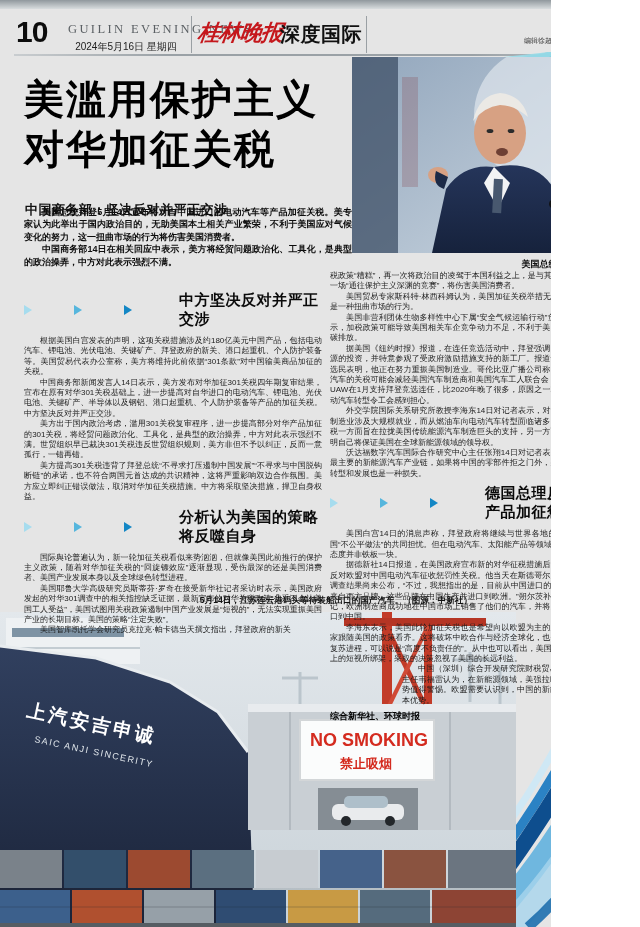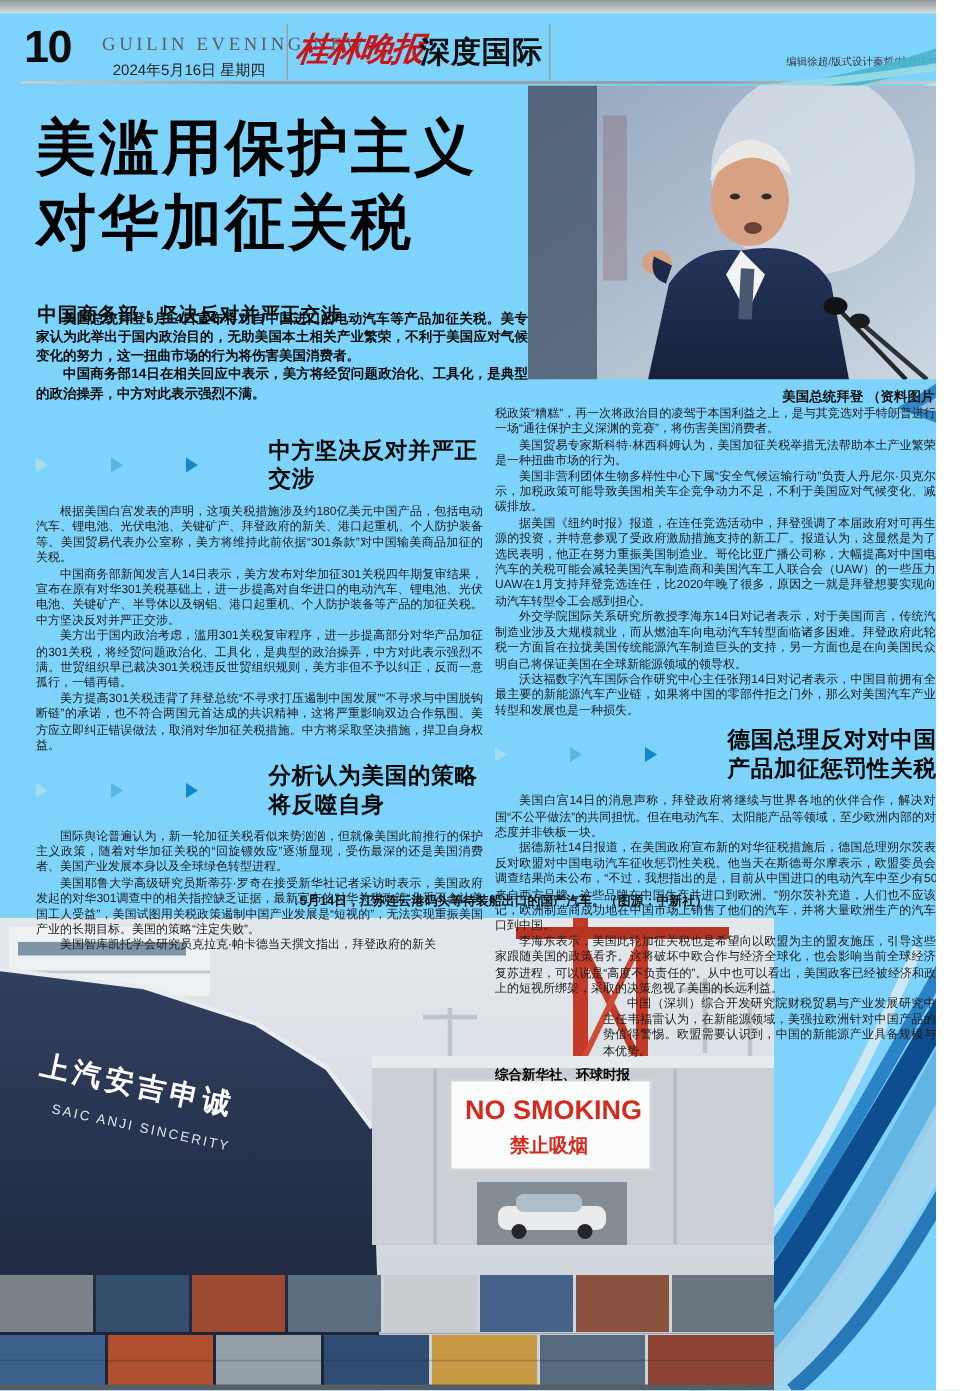--- a/index.html
+++ b/index.html
@@ -1,17 +1,17 @@
 <!DOCTYPE html>
 <html><head>
 <meta charset="utf-8">
 <style>
   * { margin:0; padding:0; box-sizing:border-box; }
   html,body { background:#ffffff; }
-  .page { position:relative; width:624px; height:927px; background:#7dd3fc; overflow:hidden;
+  .page { position:relative; width:551px; height:927px; background:#e5e5e5; overflow:hidden;
           font-family:"Liberation Sans","DejaVu Sans",sans-serif; color:#111; }
 
   .top-strip { position:absolute; left:0; top:0; width:640px; height:9px;
                background:linear-gradient(#90989d,#d8dcde); }
 
   
   .hdr { position:absolute; left:14px; top:15px; width:612px; height:40px; }
   .pagenum { position:absolute; left:2px; top:0; font-size:30px; font-weight:bold; letter-spacing:-1px; color:#0c0c0c; }
   .paper-en { position:absolute; left:54px; top:7px; font-family:"Liberation Serif","DejaVu Serif",serif;
               font-size:12.5px; letter-spacing:2.4px; color:#5a5f63; white-space:nowrap; }

